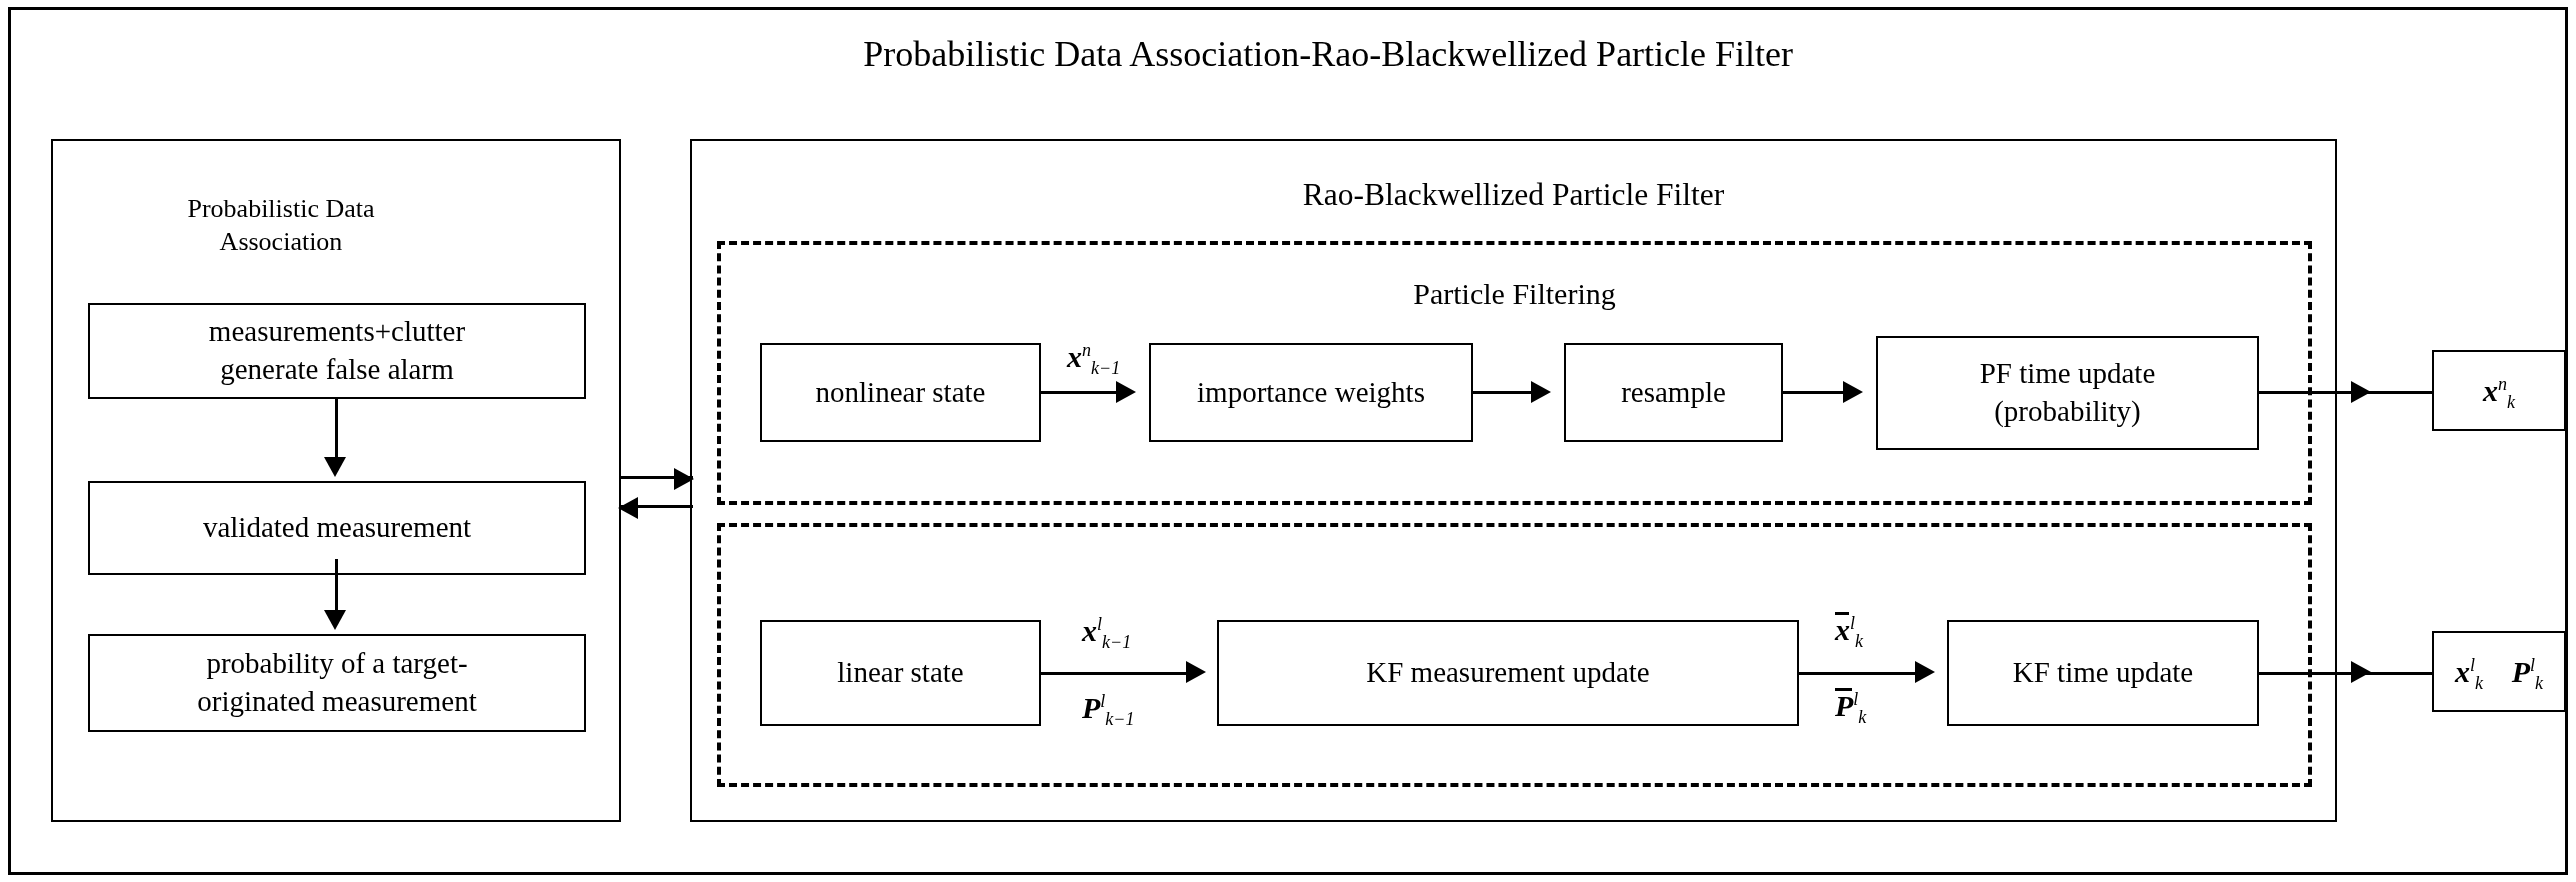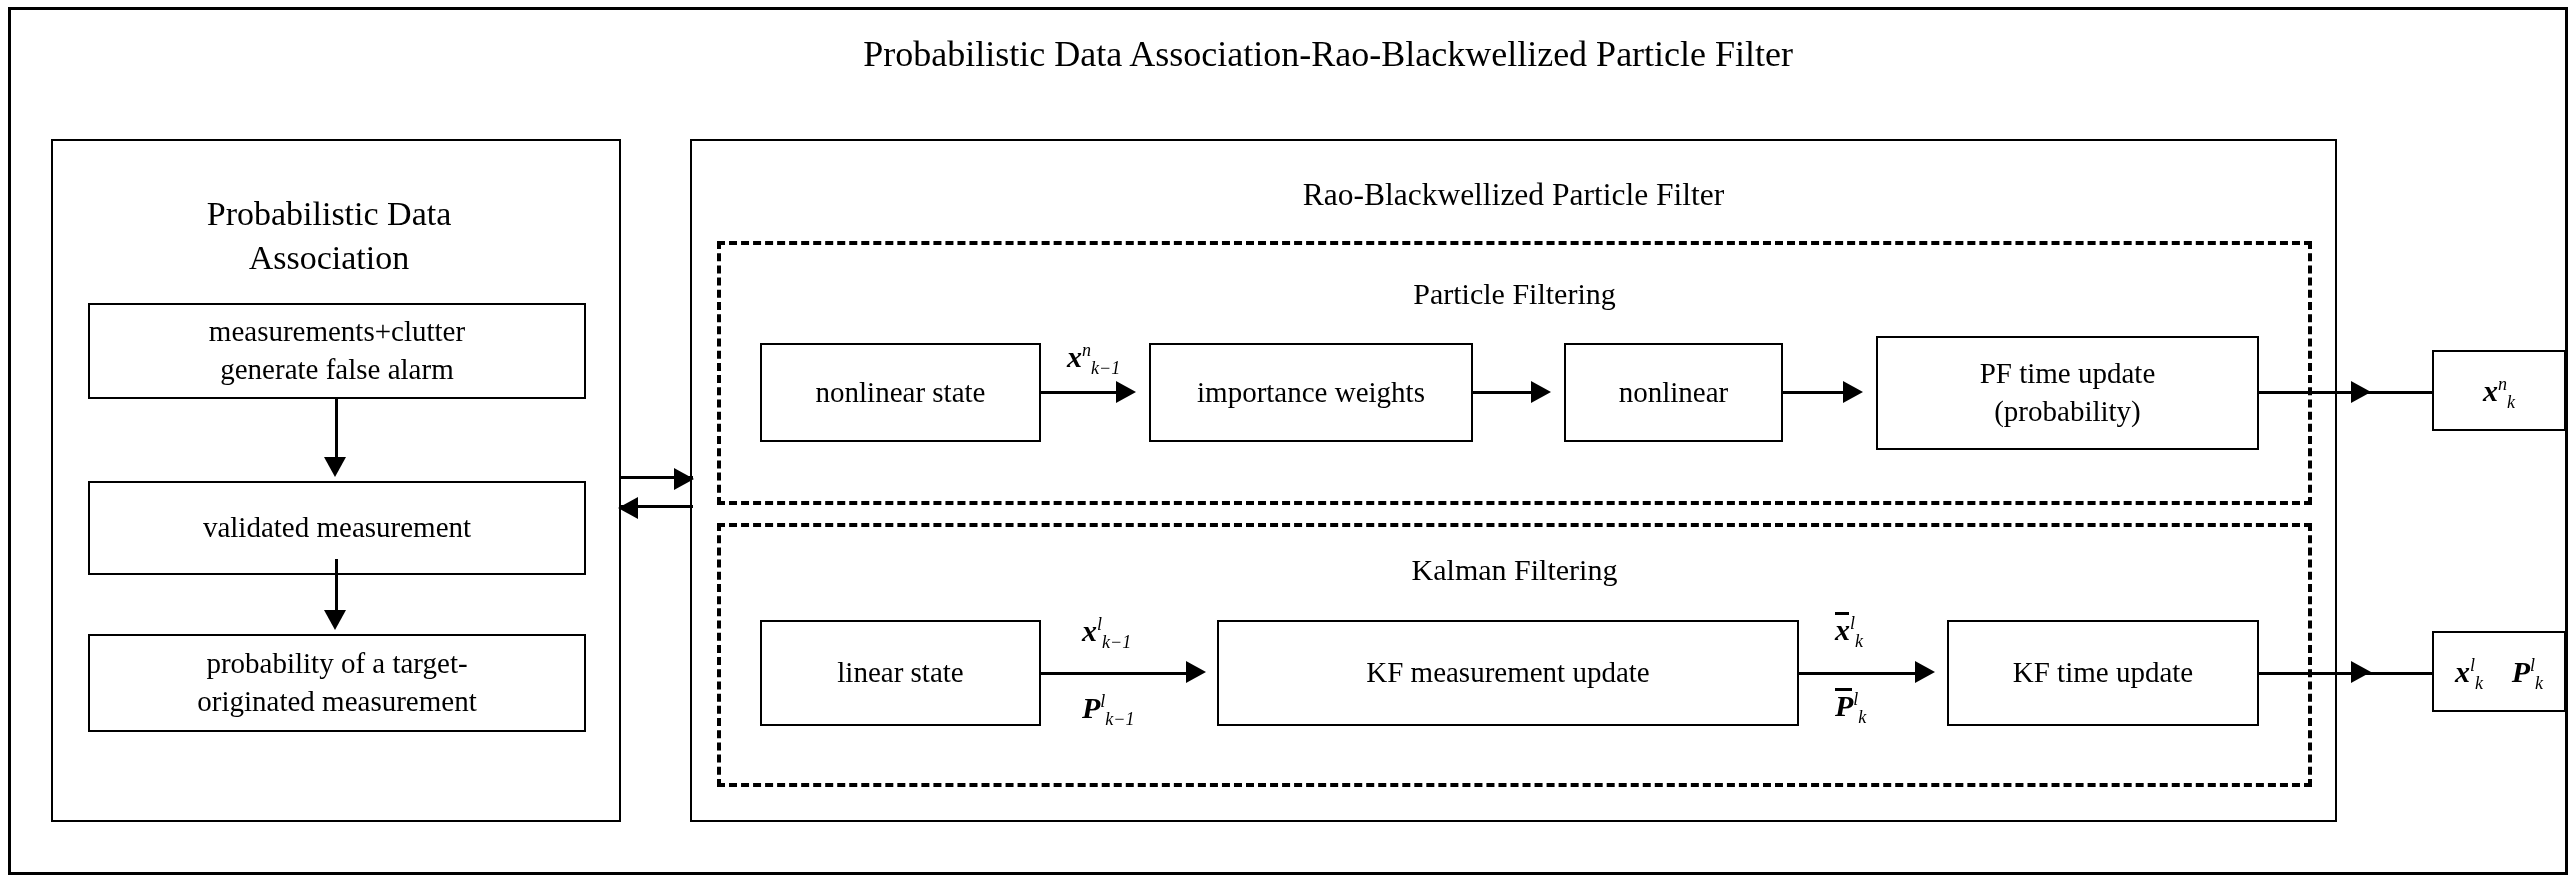--- a/index.html
+++ b/index.html
@@ -49,21 +49,21 @@
 <body>
 
 <div id="stage">
 
   <div class="frame" style="left:8.2px;top:6.8px;width:2560px;height:868px;"></div>
 
   <div class="title" style="left:8.2px;top:36px;width:2560px;font-size:36px;">Probabilistic Data Association-Rao-Blackwellized Particle Filter</div>
 
   <div class="frame-thin" style="left:51px;top:139px;width:570px;height:683px;"></div>
 
-  <div class="panel-title" style="left:51px;top:192px;width:460px;font-size:34px;padding-left:48px;">
+  <div class="panel-title" style="left:51px;top:192px;width:460px;font-size:26px;">
     <div>Probabilistic Data</div>
     <div>Association</div>
   </div>
 
   <div class="node node-thin" style="left:88px;top:303px;width:498px;height:96px;font-size:29px;">
     <div>
       <div>measurements+clutter</div>
       <div>generate false alarm</div>
     </div>
   </div>
@@ -113,39 +113,38 @@
   <div class="ah-right" style="left:1116px;top:381px;"></div>
 
   <div class="node node-thin" style="left:1149px;top:343px;width:324px;height:99px;font-size:29px;">
     <div>importance weights</div>
   </div>
 
   <div class="hline" style="left:1472px;top:391px;width:71px;"></div>
   <div class="ah-right" style="left:1531px;top:381px;"></div>
 
   <div class="node node-thin" style="left:1564px;top:343px;width:219px;height:99px;font-size:29px;">
-    <div>nonlinear</div>
+    <div>resample</div>
   </div>
 
   <div class="hline" style="left:1783px;top:391px;width:73px;"></div>
   <div class="ah-right" style="left:1843px;top:381px;"></div>
 
   <div class="node node-thin" style="left:1876px;top:336px;width:383px;height:114px;font-size:29px;">
     <div>
       <div>PF time update</div>
       <div>(probability)</div>
     </div>
   </div>
 
   <div class="hline" style="left:2259px;top:391px;width:175px;"></div>
   <div class="ah-right" style="left:2351px;top:381px;"></div>
 
   <div class="dashed" style="left:717px;top:523px;width:1595px;height:264px;"></div>
 
-  <div class="panel-title" style="left:717px;top:551px;width:1595px;font-size:30px;">Kalman Filtering</div>
 
   <div class="node node-thin" style="left:760px;top:620px;width:281px;height:106px;font-size:29px;">
     <div>linear state</div>
   </div>
 
   <div class="math" style="left:1082px;top:616px;font-size:30px;">
     <span class="base"><span>x</span><sup>l</sup><sub>k−1</sub></span>
   </div>
 
   <div class="math" style="left:1082px;top:693px;font-size:30px;">

